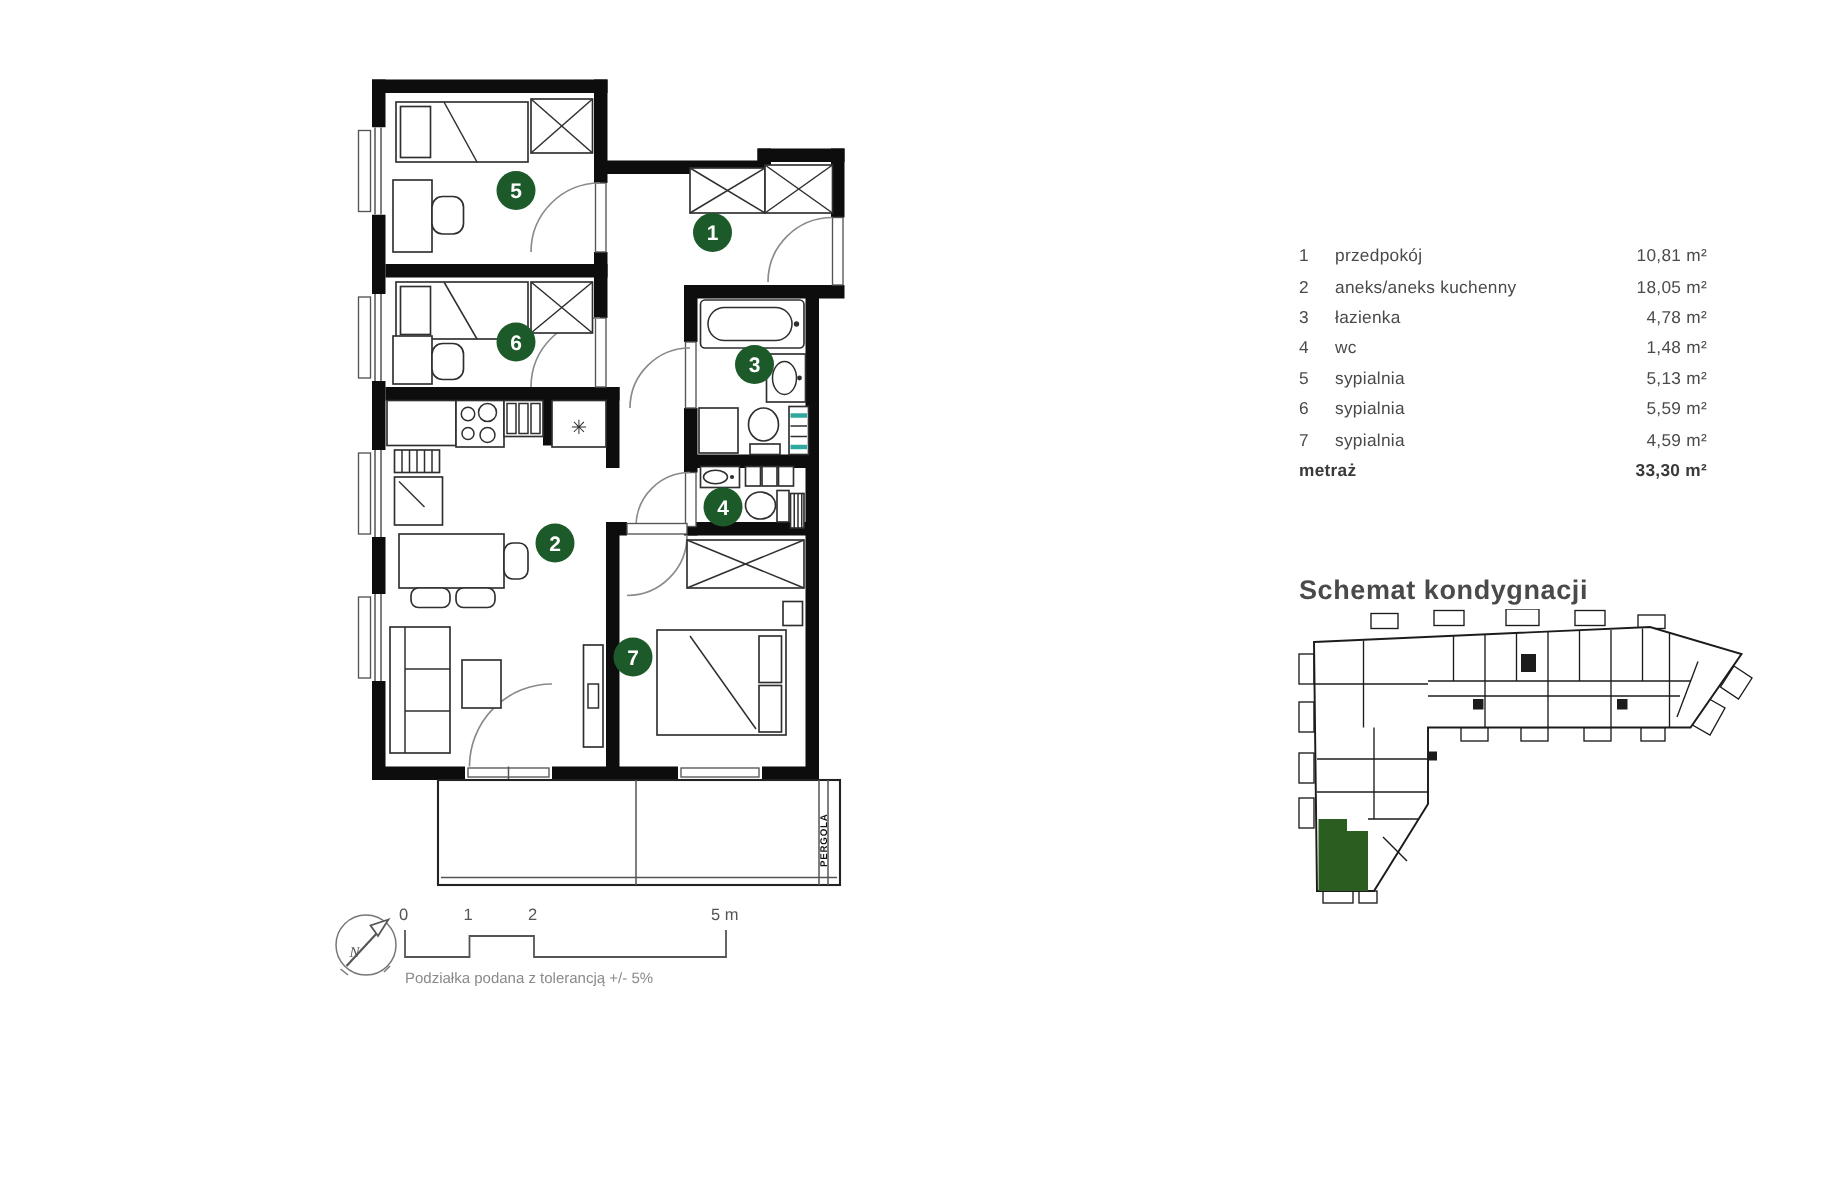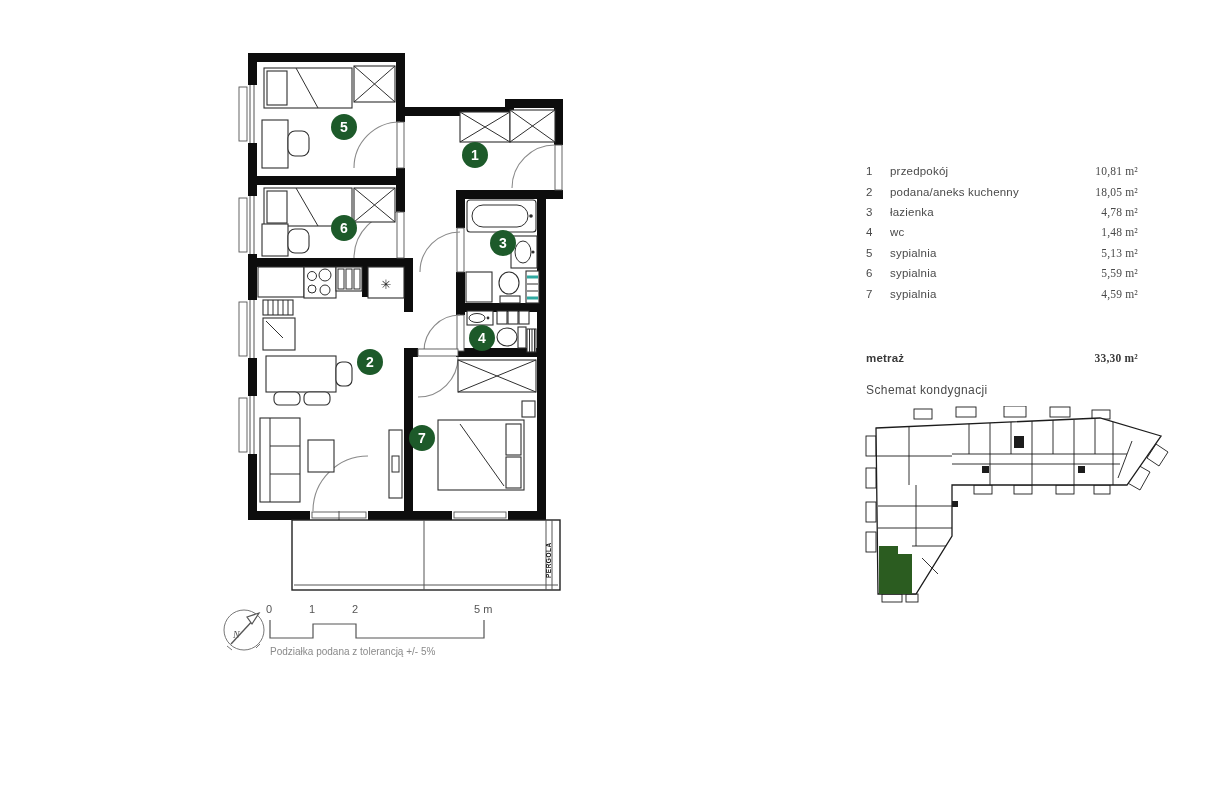--- a/index.html
+++ b/index.html
@@ -2,23 +2,23 @@
 <html><head>
 <meta charset="utf-8">
 <style>
   html,body{margin:0;padding:0;background:#fff;}
   .page{position:relative;width:1222px;height:797px;background:#fff;overflow:hidden;
         font-family:"Liberation Sans",sans-serif;}
   .abs{position:absolute;}
   .legend{left:866px;top:161px;width:272px;font-size:11.5px;color:#4a4a4a;letter-spacing:.2px;}
   .lrow{display:flex;height:20.4px;align-items:center;}
   .lnum{width:24px;}
-  .lval{margin-left:auto;font-family:Liberation Serif, serif;}
-  .ltotal{font-weight:bold;color:#3a3a3a;margin-top:44px;}
-  .schem-title{left:866px;top:383px;font-size:12px;font-weight:400;color:#4a4a4a;letter-spacing:.4px;}
+  .lval{margin-left:auto;}
+  .ltotal{font-weight:bold;color:#3a3a3a;}
+  .schem-title{left:866px;top:383px;font-size:18px;font-weight:700;color:#4a4a4a;letter-spacing:.4px;}
   svg{display:block;}
   .wall{fill:#0d0d0d;stroke:none;}
   .furn{fill:#ffffff;stroke:#2f2f2f;stroke-width:1.1;}
   .furnline{fill:none;stroke:#2f2f2f;stroke-width:1;}
   .thin{fill:none;stroke:#555;stroke-width:1;}
   .arc{fill:none;stroke:#8a8a8a;stroke-width:1.1;}
   .frame{fill:#ffffff;stroke:#555;stroke-width:0.9;}
   .roomnum{font-family:"Liberation Sans",sans-serif;font-size:14px;font-weight:bold;fill:#ffffff;text-anchor:middle;}
   .scaletxt{font-family:"Liberation Sans",sans-serif;font-size:11px;fill:#555;}
   .notetxt{font-family:"Liberation Sans",sans-serif;font-size:10px;fill:#8a8a8a;}
@@ -336,21 +336,21 @@
   </svg>
 
   <div class="abs legend">
     <div class="lrow">
       <span class="lnum">1</span>
       <span class="lname">przedpokój</span>
       <span class="lval">10,81 m²</span>
     </div>
     <div class="lrow">
       <span class="lnum">2</span>
-      <span class="lname">podana/aneks kuchenny</span>
+      <span class="lname">aneks/aneks kuchenny</span>
       <span class="lval">18,05 m²</span>
     </div>
     <div class="lrow">
       <span class="lnum">3</span>
       <span class="lname">łazienka</span>
       <span class="lval">4,78 m²</span>
     </div>
     <div class="lrow">
       <span class="lnum">4</span>
       <span class="lname">wc</span>

